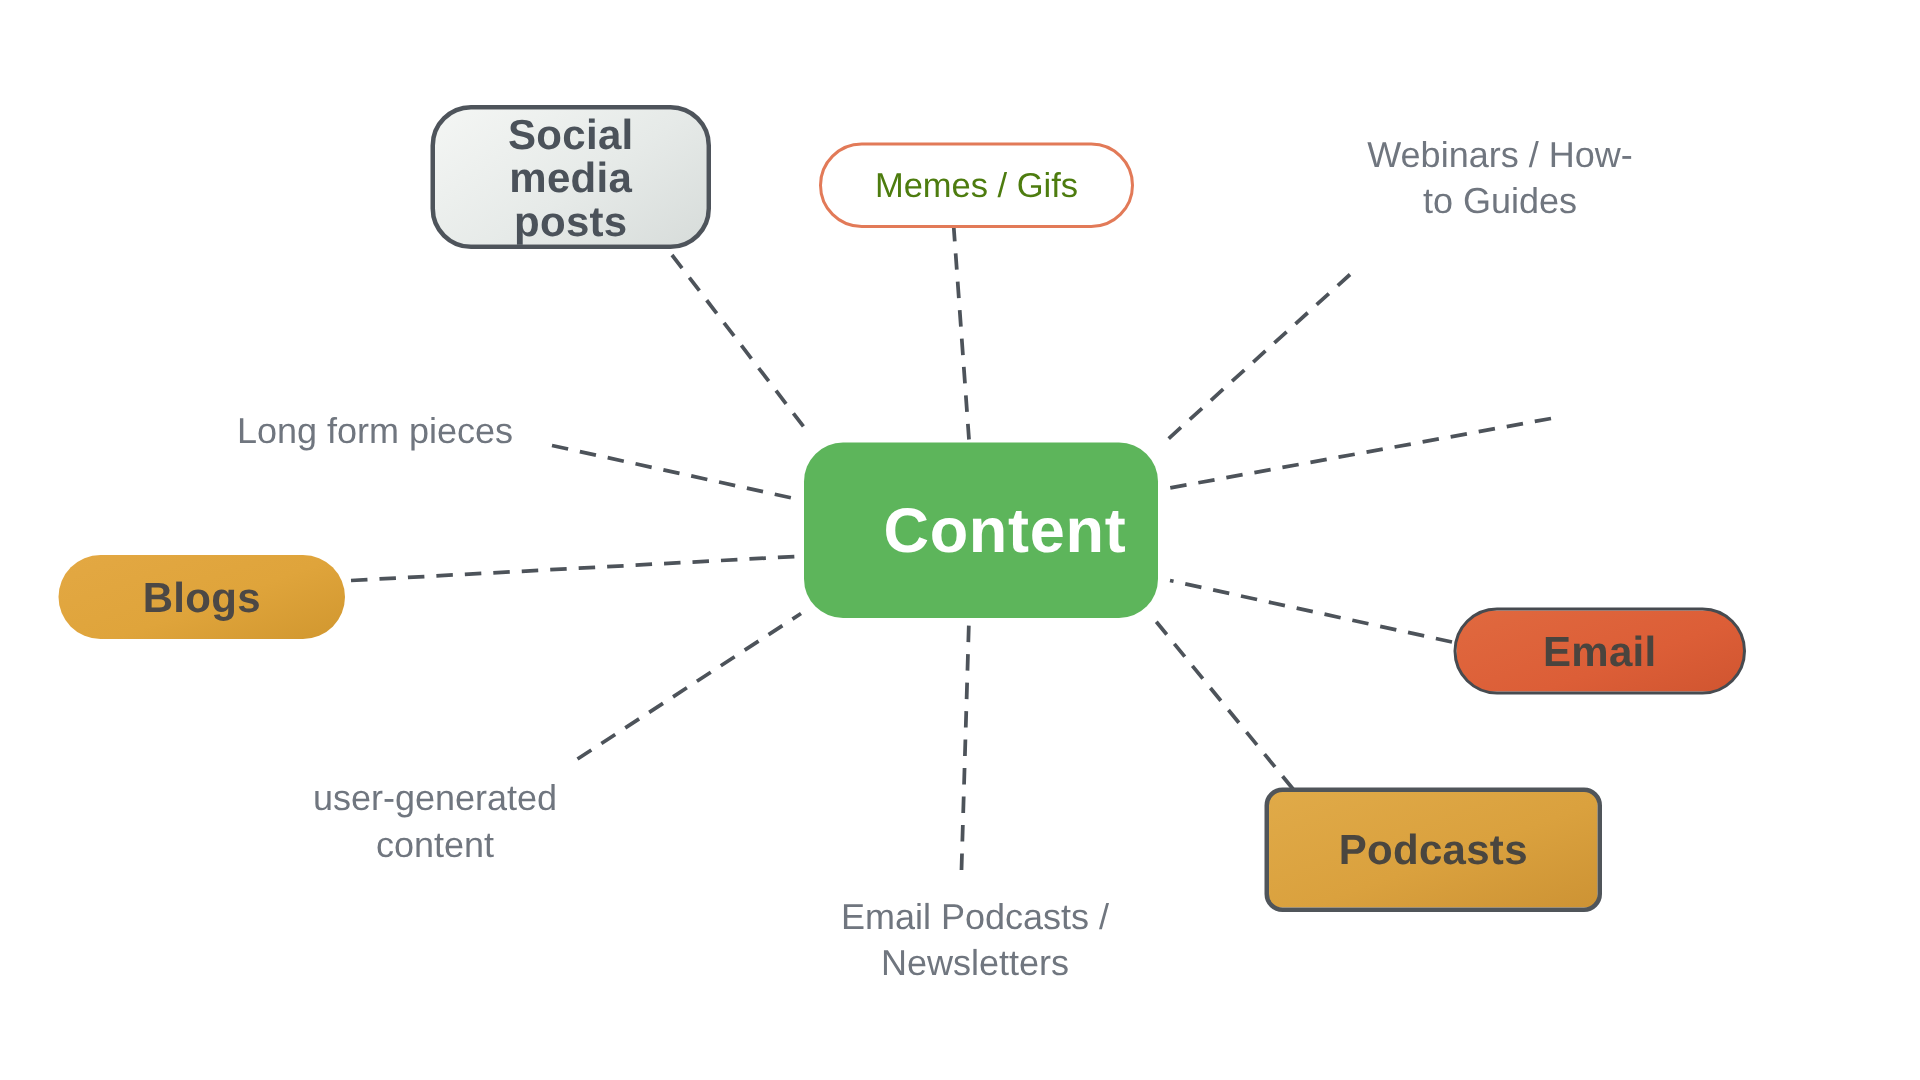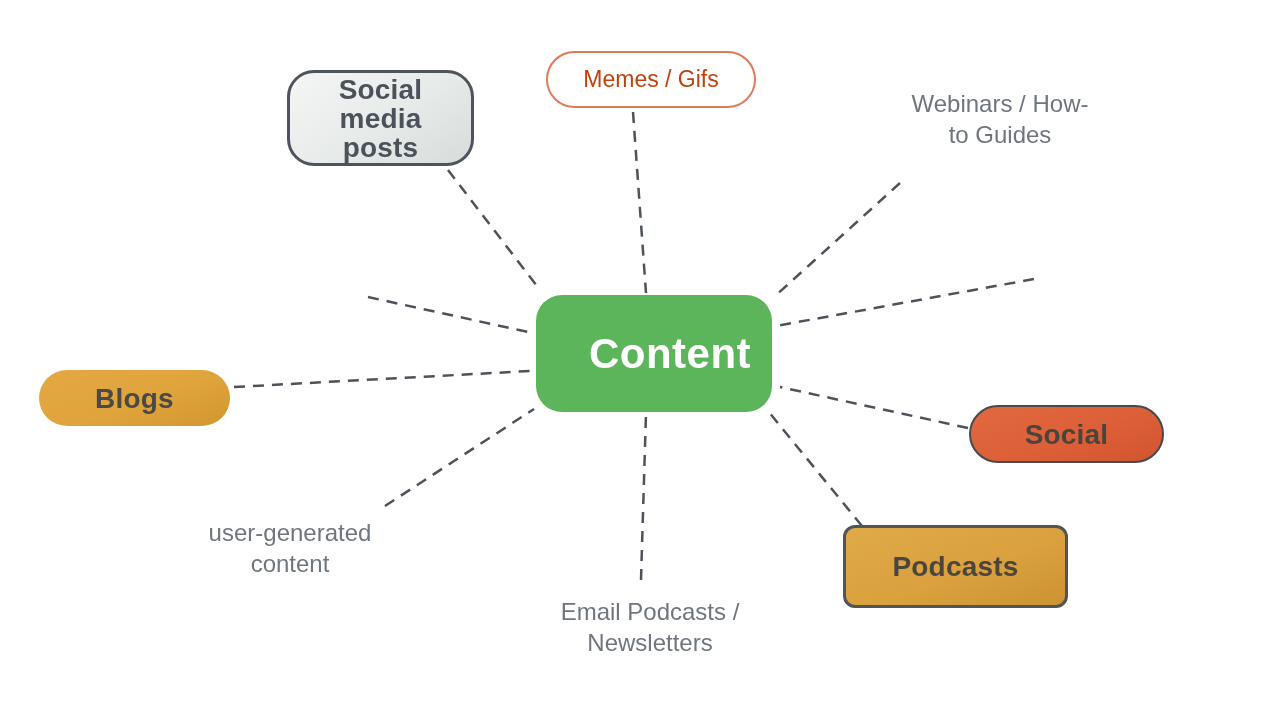--- a/index.html
+++ b/index.html
@@ -109,43 +109,46 @@
   </svg>
 
   <div class="node center-node" style="background-color: rgb(93, 181, 91); color: rgb(255, 255, 255);">
     <span class="lbl">Content</span>
   </div>
 
   <div class="node boxed n-social" style="color: rgb(75, 82, 90);">
     <span class="lbl">Social media posts</span>
   </div>
 
-  <div class="node n-memes" style="color: #c2410c;">
+  <div class="node n-memes" style="color: #4d7c0f; margin-top: 44px;">
     <span class="lbl">Memes / Gifs</span>
   </div>
 
   <div class="node plain n-webinars" style="color: rgb(112, 118, 127);">
     <span class="lbl">Webinars / How-to Guides</span>
   </div>
 
 
   <div class="node boxed n-videos" style="color: rgb(74, 68, 62);">
-    <span class="lbl">Social</span>
+    <span class="lbl">Email</span>
   </div>
 
   <div class="node boxed n-podcasts" style="color: rgb(74, 70, 63);">
     <span class="lbl">Podcasts</span>
   </div>
 
   <div class="node plain n-email" style="color: rgb(112, 118, 127);">
     <span class="lbl">Email Podcasts / Newsletters</span>
   </div>
 
   <div class="node plain n-usergen" style="color: rgb(112, 118, 127);">
     <span class="lbl">user-generated content</span>
   </div>
 
   <div class="node boxed n-blogs" style="color: rgb(76, 72, 69);">
     <span class="lbl">Blogs</span>
   </div>
 
+  <div class="node plain n-longform" style="color: rgb(112, 118, 127);">
+    <span class="lbl">Long form pieces</span>
+  </div>
 
 </div>
 
 </body></html>

